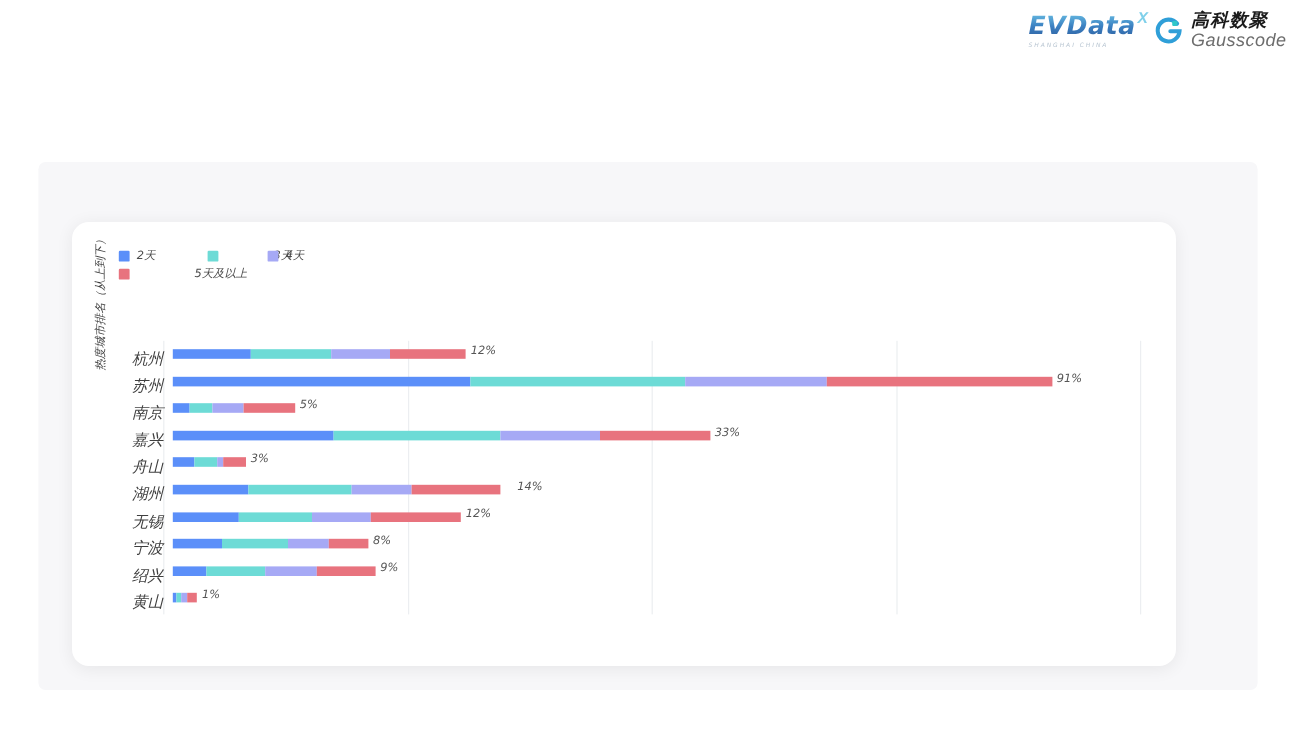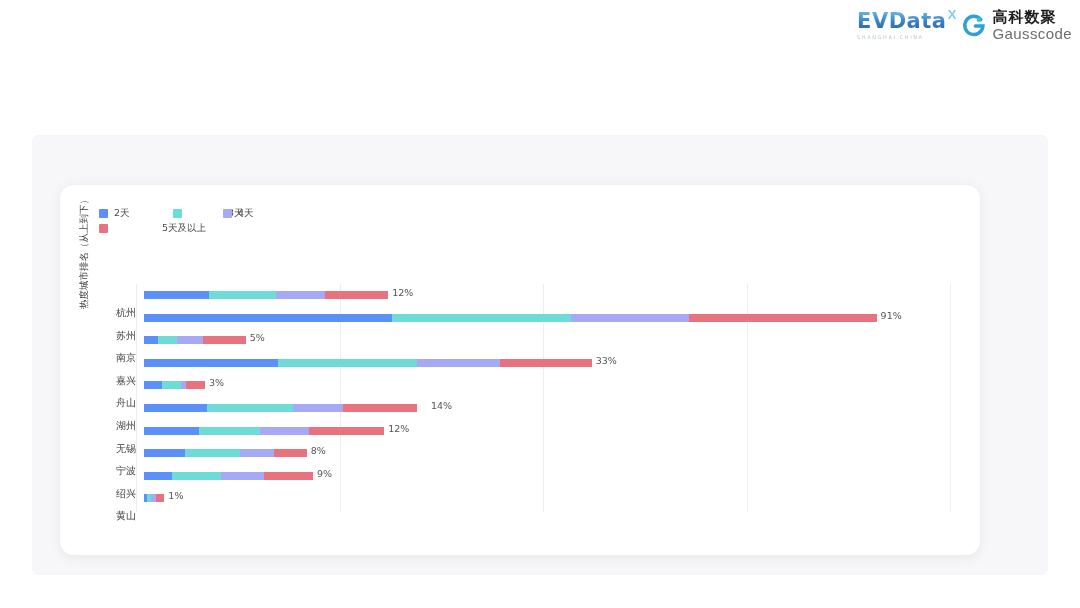--- a/index.html
+++ b/index.html
@@ -3,21 +3,21 @@
 <meta charset="utf-8">
 <style>
   * { box-sizing: border-box; margin: 0; padding: 0; }
   html, body {
     width: 1080px; height: 608px;
     background: #ffffff;
     font-family: "Liberation Sans", "DejaVu Sans", sans-serif;
     overflow: hidden;
   }
 
-  #root { position: relative; width: 1080px; height: 489px; background: #ffffff; }
+  #root { position: relative; width: 1080px; height: 489px; background: #ffffff; font-style: italic; }
 
   
   .logo-bar {
     position: absolute; top: 10px; right: 8px;
     display: flex; align-items: center; gap: 14px;
   }
   .evdata { position: relative; display: flex; flex-direction: column; align-items: flex-start; }
   .evdata-word {
     font-family: "DejaVu Sans", sans-serif;
     font-size: 21px; font-weight: 700; letter-spacing: 0.5px;
@@ -90,22 +90,22 @@
     font-family: "DejaVu Sans", sans-serif;
     text-align: center;
   }
 
   .gridlines { position: absolute; left: 0; top: 0; width: 1080px; height: 608px; }
   .gridline { position: absolute; top: 284px; height: 228px; width: 1px; background: #eceef1; }
 
   .rows { position: absolute; left: 0; top: 0; }
   .row { position: absolute; left: 96px; height: 22px; width: 880px; }
   .row-label {
-    position: absolute; left: 0; top: 20px; width: 40px;
-    text-align: right; font-size: 10px; color: #3f3f3f;
+    position: absolute; left: 0; top: 4px; width: 40px;
+    text-align: right; font-size: 13px; color: #3f3f3f;
     font-family: "DejaVu Sans", sans-serif; white-space: nowrap;
   }
   .bar { position: absolute; left: 48px; top: 5px; height: 8px; display: flex; }
   .seg { height: 8px; }
   .bar-total {
     position: absolute; top: 1px; font-size: 9.5px; color: #555555;
     font-family: "DejaVu Sans", sans-serif; white-space: nowrap;
   }
 </style>
 </head>

